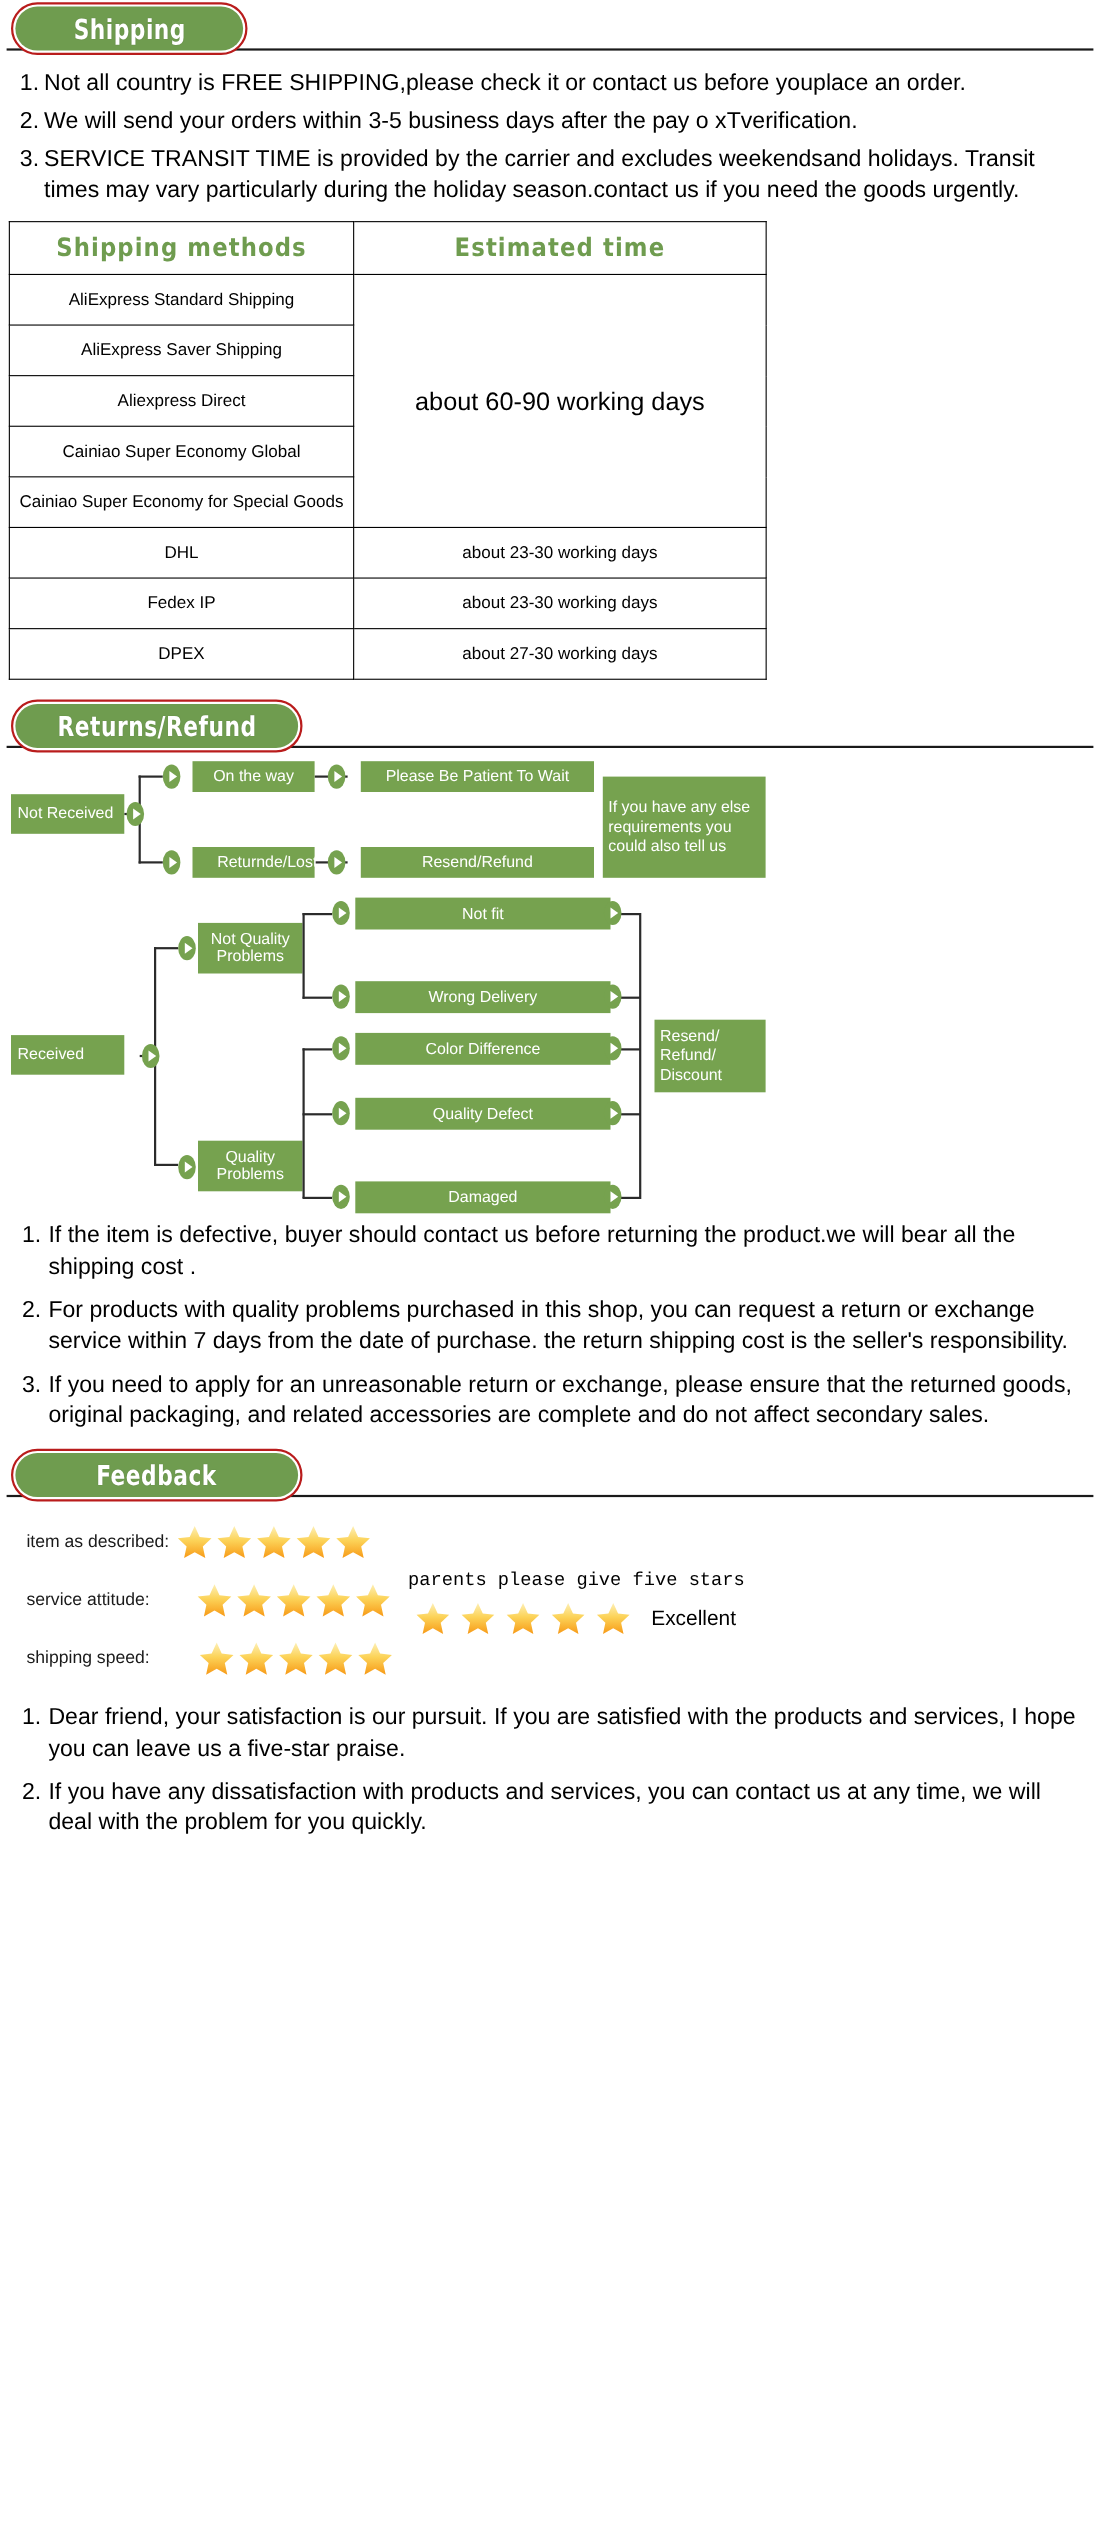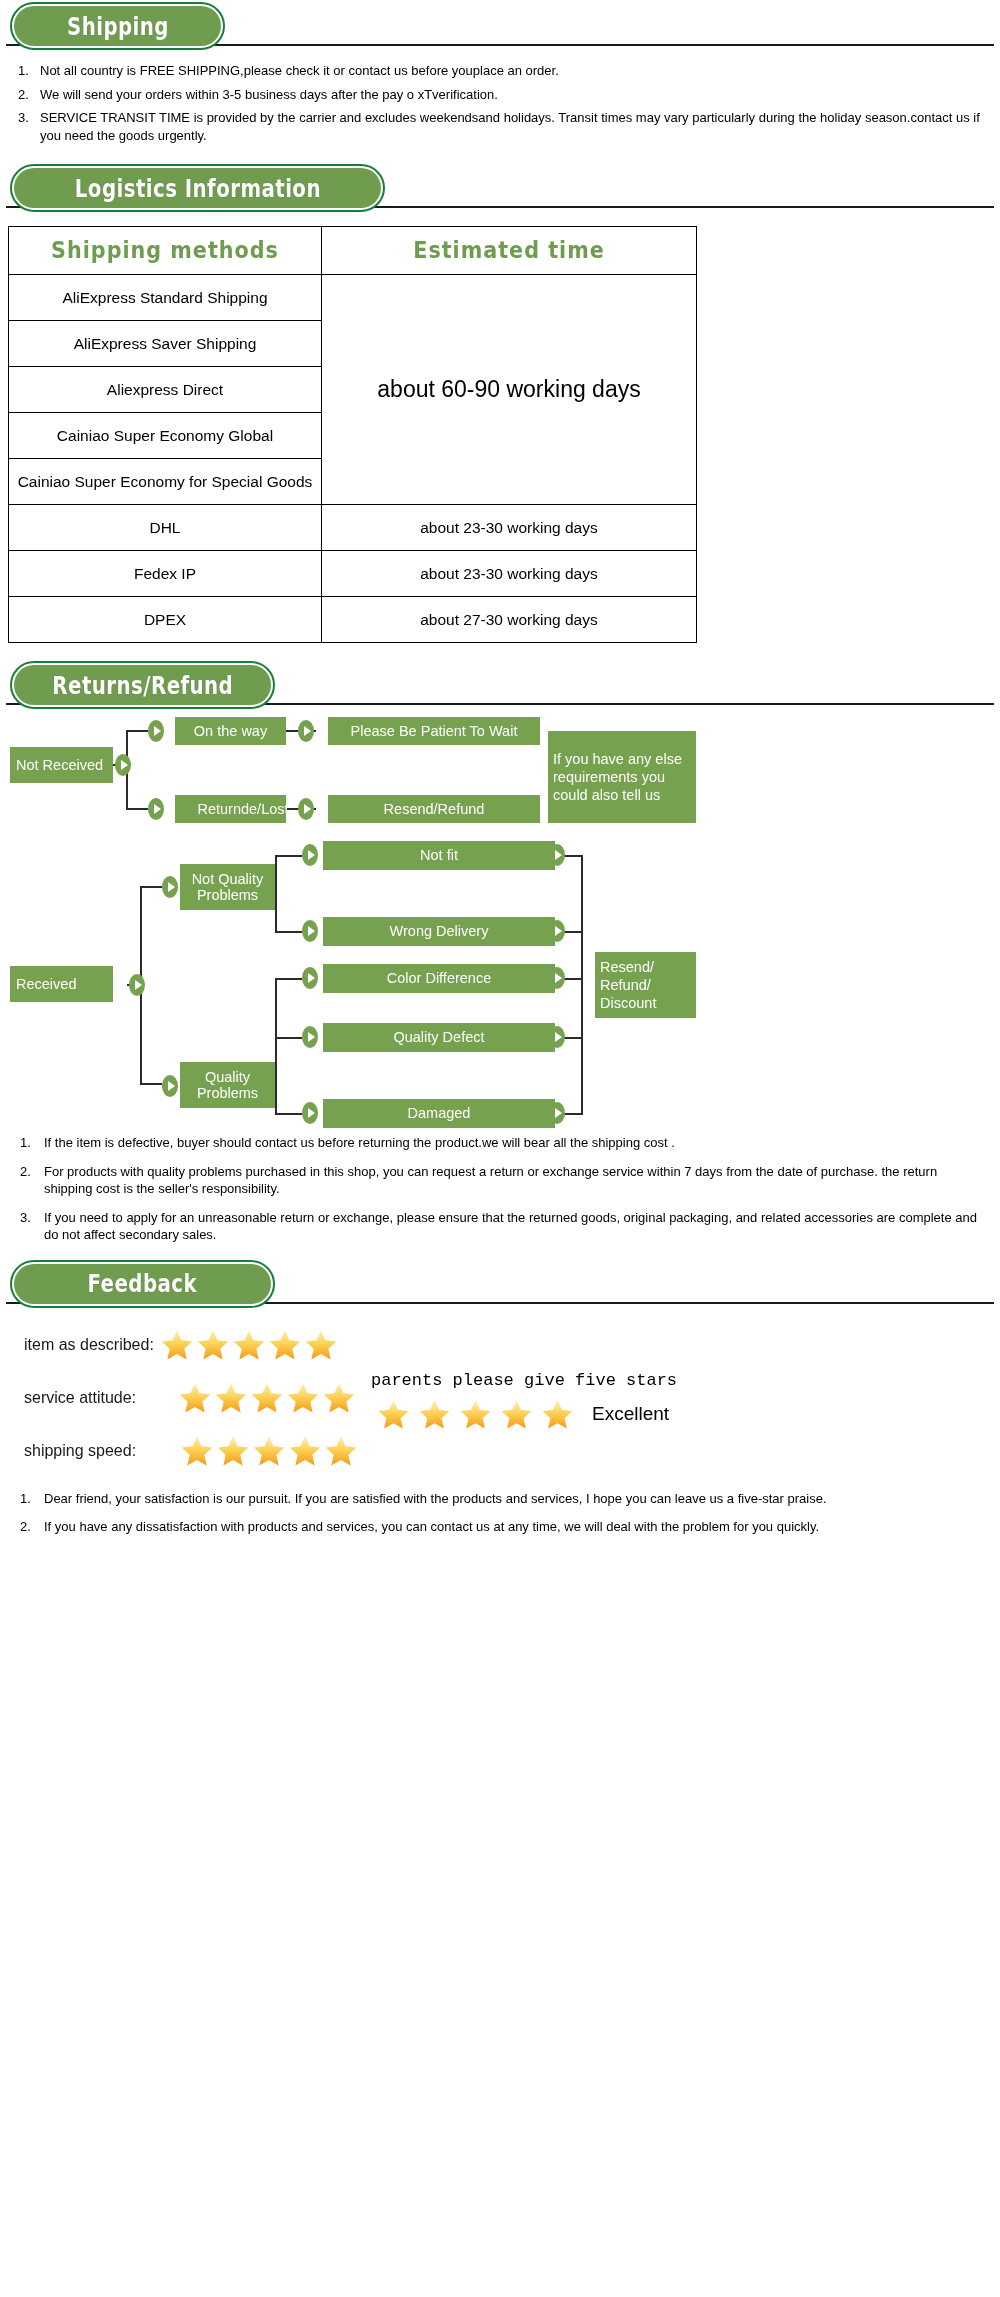--- a/index.html
+++ b/index.html
@@ -24,21 +24,21 @@
     position: absolute;
     left: 0; right: 0;
     bottom: 4px;
     height: 2px;
     background: #1a1a1a;
   }
   .pill-wrap {
     position: absolute;
     left: 4px;
     top: 2px;
-    border: 2px solid #15803d;
+    border: 2px solid #b91c1c;
     border-radius: 26px;
     padding: 2px;
     background: #fff;
     z-index: 2;
   }
   .pill {
     background: #6f9c4f;
     border-radius: 23px;
     height: 40px;
     display: flex;
@@ -64,21 +64,21 @@
 
   
   ol.plist {
     margin: 12px 0 0 0;
     padding: 0 8px 0 34px;
     list-style: none;
     counter-reset: pitem;
   }
   ol.plist > li {
     position: relative;
-    font-size: 13px;
+    font-size: 21px;
     line-height: 1.35;
     margin-bottom: 6px;
     padding-left: 0;
   }
   ol.plist > li::before {
     counter-increment: pitem;
     content: counter(pitem) ".";
     position: absolute;
     left: -22px;
     width: 20px;
@@ -201,28 +201,20 @@
         </div>
     </div>
   </div>
 
   <ol class="plist">
     <li>Not all country is FREE SHIPPING,please check it or contact us before youplace an order.</li>
     <li>We will send your orders within 3-5 business days after the pay o xTverification.</li>
     <li>SERVICE TRANSIT TIME is provided by the carrier and excludes weekendsand holidays. Transit times may vary particularly during the holiday season.contact us if you need the goods urgently.</li>
   </ol>
 
-  <div class="sec-head" style="margin-top:18px">
-    <div class="rule"></div>
-    <div class="pill-wrap" id="pill-logistics">
-      <div class="pill">
-          <span>Logistics  Information</span>
-        </div>
-    </div>
-  </div>
 
   <table class="logi">
     <tbody>
       <tr>
         <td class="col-a hdr">Shipping  methods</td>
         <td class="col-b hdr">Estimated  time</td>
       </tr>
       <tr>
         <td class="col-a rowcell">AliExpress Standard Shipping</td>
         <td class="col-b bigspan" rowspan="5">about 60-90 working days</td>

